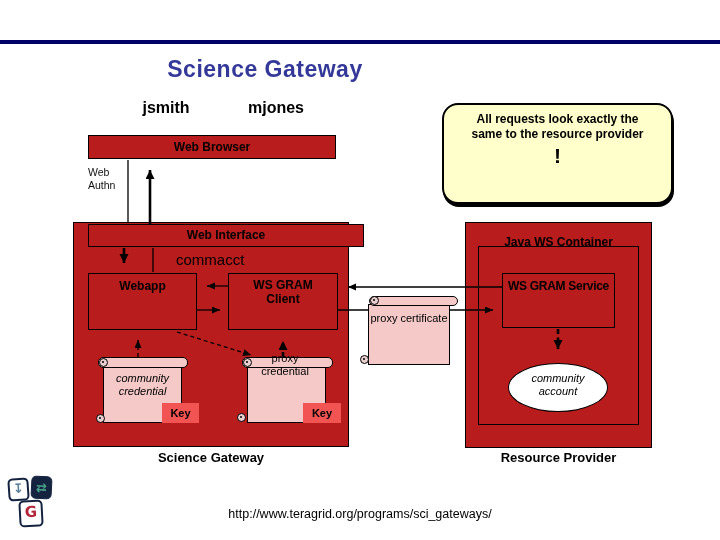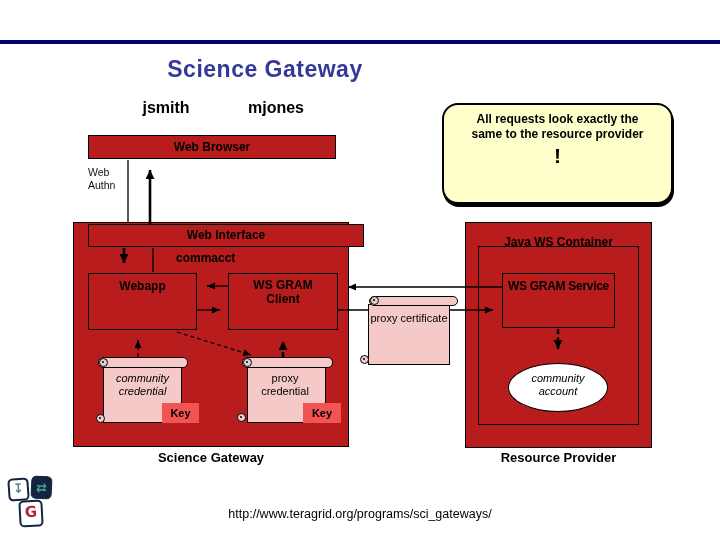--- a/index.html
+++ b/index.html
@@ -23,21 +23,21 @@
   .webauthn{left:88px;top:166px;font-size:10.5px;line-height:13px;color:#111;}
   
   .callout{left:442px;top:103px;width:227px;height:97px;background:#FFFFCC;border:2px solid #000;
            border-radius:16px;box-shadow:1px 3px 0 #000;}
   .callout-text{margin-top:7px;text-align:center;font-weight:bold;font-size:12px;line-height:14.5px;}
   .callout-bang{text-align:center;font-weight:bold;font-size:21px;margin-top:3px;}
   
   .sgbox{left:73px;top:222px;width:276px;height:225px;}
   .wibox{left:88px;top:224px;width:276px;height:23px;}
   .wibox .boxlabel{line-height:21px;}
-  .commacct{left:176px;top:251px;font-size:12px;font-weight:bold;}
+  .commacct{left:176px;top:251px;font-size:15px;font-weight:normal;}
   .webapp{left:88px;top:273px;width:109px;height:57px;}
   .webapp .boxlabel{padding-top:5px;}
   .wsclient{left:228px;top:273px;width:110px;height:57px;}
   .wsclient .boxlabel{width:72px;margin:4px auto 0;line-height:14px;}
   .sgcaption{left:73px;top:450px;width:276px;text-align:center;font-size:13px;font-weight:bold;}
   
   .rpbox{left:465px;top:222px;width:187px;height:226px;}
   .jwcbox{left:478px;top:246px;width:161px;height:179px;}
   .jwclabel{left:478px;top:227px;width:161px;text-align:center;font-size:12px;font-weight:bold;margin-top:8px;}
   .wsservice{left:502px;top:273px;width:113px;height:55px;}
@@ -152,21 +152,21 @@
   <div class="scroll-bar" style="left:98px;top:357px;width:90px;height:11px;"></div>
   <div class="curl" style="left:99px;top:358px;"></div>
   <div class="curl" style="left:96px;top:414px;"></div>
   <div class="scroll-text italic" style="left:103px;top:372px;width:79px;">community credential</div>
   <div class="keybox" style="left:162px;top:403px;">Key</div>
 
   <div class="scroll-body" style="left:247px;top:365px;width:79px;height:58px;"></div>
   <div class="scroll-bar" style="left:242px;top:357px;width:91px;height:11px;"></div>
   <div class="curl" style="left:243px;top:358px;"></div>
   <div class="curl" style="left:237px;top:413px;"></div>
-  <div class="scroll-text" style="left:247px;top:372px;width:76px;">proxy credential</div>
+  <div class="scroll-text" style="left:247px;top:352px;width:76px;">proxy credential</div>
   <div class="keybox" style="left:303px;top:403px;width:38px;">Key</div>
 
   <div class="abs callout">
     <div class="callout-text">
       <div>All requests look exactly the</div>
       <div>same to the resource provider</div>
     </div>
     <div class="callout-bang">!</div>
   </div>
 

